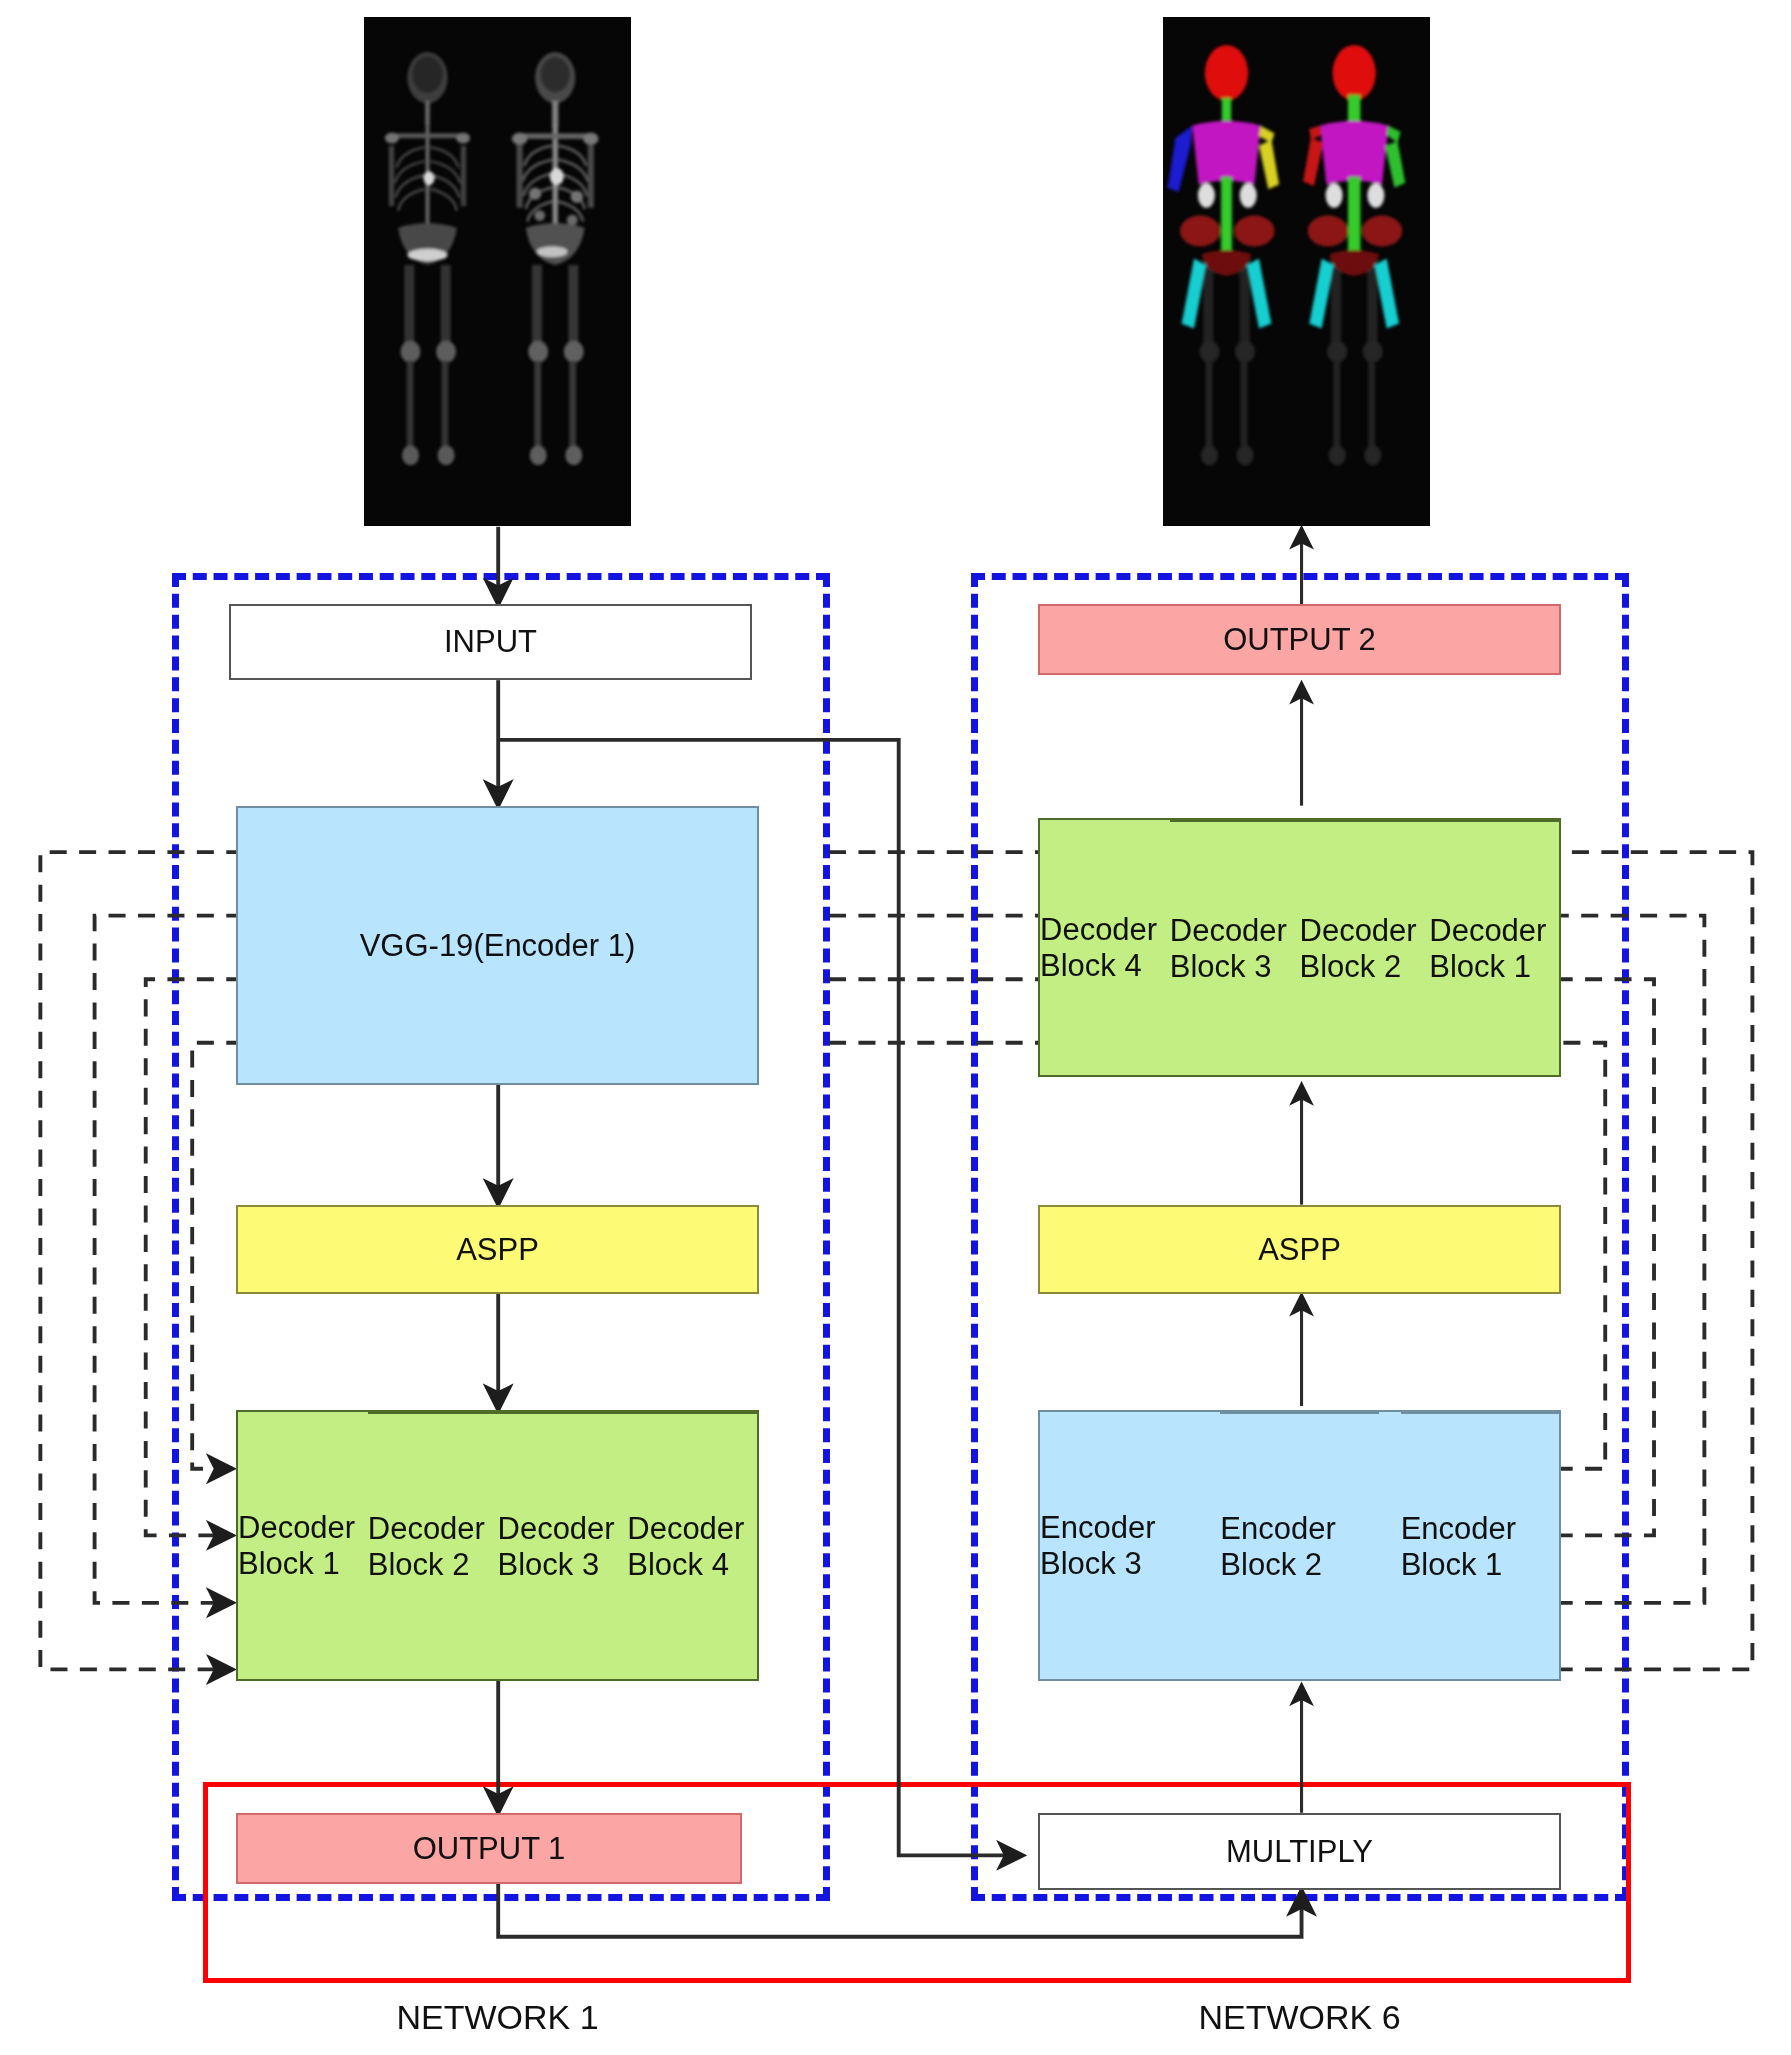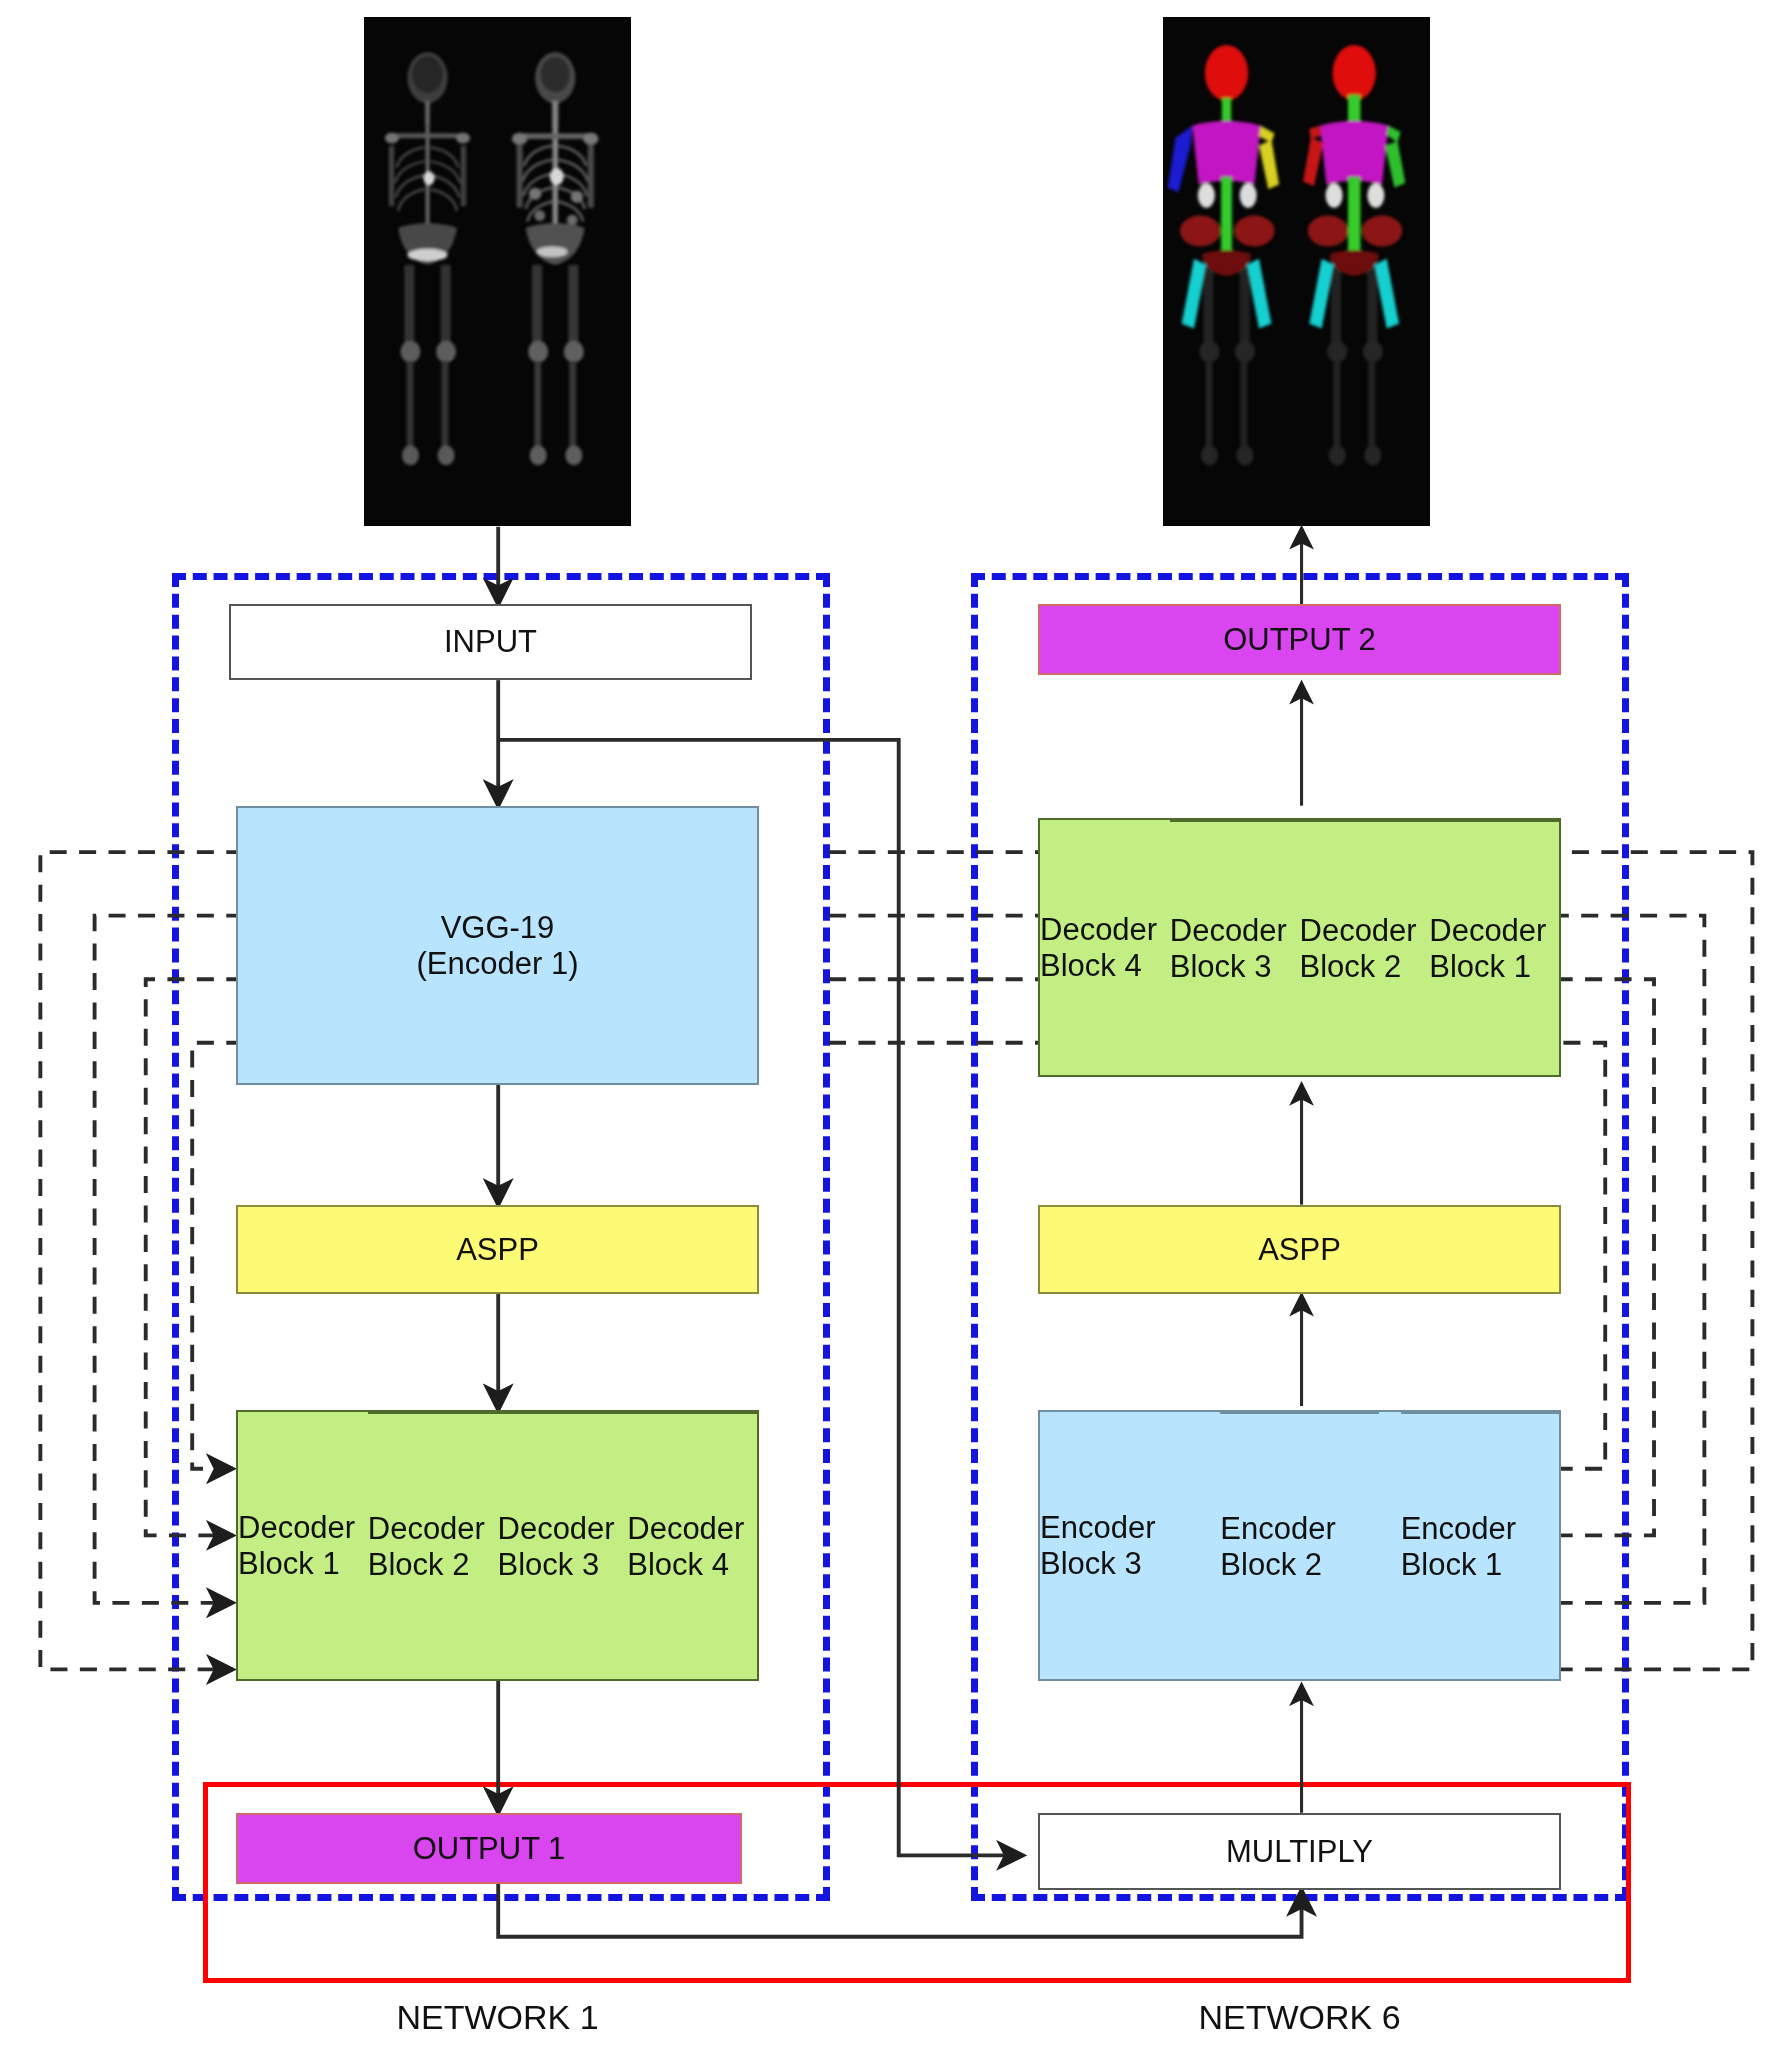--- a/index.html
+++ b/index.html
@@ -5,21 +5,21 @@
   html,body{margin:0;padding:0;background:#ffffff;}
   body{font-family:"Liberation Sans",sans-serif;}
   #stage{position:relative;width:1792px;height:2056px;background:#fff;overflow:hidden;}
 
   
   .blk{position:absolute;box-sizing:border-box;display:flex;align-items:center;justify-content:center;
        text-align:center;color:#111;border:2.3px solid #6b6b6b;font-size:31px;line-height:1.15;}
   .blk.plain{background:#ffffff;border-color:#555;}
   .blk.blue{background:#b8e4fd;border-color:#6f8fa0;}
   .blk.yellow{background:#fdfb76;border-color:#8a8a3a;}
-  .blk.pink{background:#d946ef;border-color:#d06a6a;}
+  .blk.pink{background:#fca5a5;border-color:#d06a6a;}
 
   .stack{position:absolute;box-sizing:border-box;display:flex;}
   .stack .row{flex:1;display:flex;align-items:center;justify-content:center;font-size:31px;color:#111;
               box-sizing:border-box;}
   .stack.green{border:2.3px solid #4f6b2a;background:#c3ee84;}
   .stack.green .row+.row{border-top:2.3px solid #4f6b2a;}
   .stack.blue{border:2.3px solid #6f8fa0;background:#b8e4fd;}
   .stack.blue .row+.row{border-top:2.3px solid #6f8fa0;margin-left:22px;}
 
   
@@ -256,21 +256,21 @@
         <path d="M2008 2069 L2200 2069 L2200 1182 L1800 1182" marker-end="url(#arL)"></path>
         <path d="M2008 2155 L2262 2155 L2262 1100 L1800 1100" marker-end="url(#arL)"></path>
       </g>
     </g>
   </svg>
 
   <div class="blk plain" style="left:229px;top:604px;width:523px;height:76px;">
     <span>INPUT</span>
   </div>
 
-  <div class="blk blue" style="left:236px;top:806px;width:523px;height:279px;flex-direction:column;">
+  <div class="blk blue" style="left:236px;top:806px;width:523px;height:279px;flex-direction:row;">
     <span>VGG-19</span>
     <span>(Encoder 1)</span>
   </div>
 
   <div class="blk yellow" style="left:236px;top:1205px;width:523px;height:89px;">
     <span>ASPP</span>
   </div>
 
   <div class="stack green" style="left:236px;top:1410px;width:523px;height:271px;">
     <div class="row">

